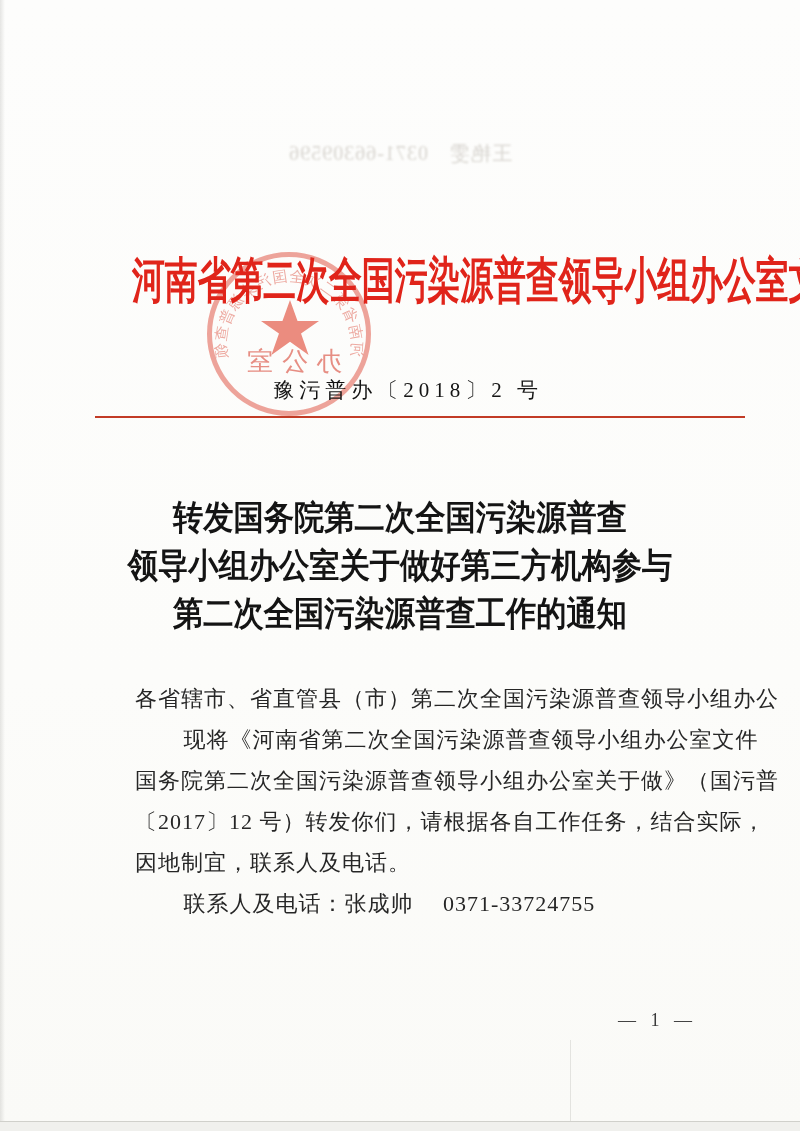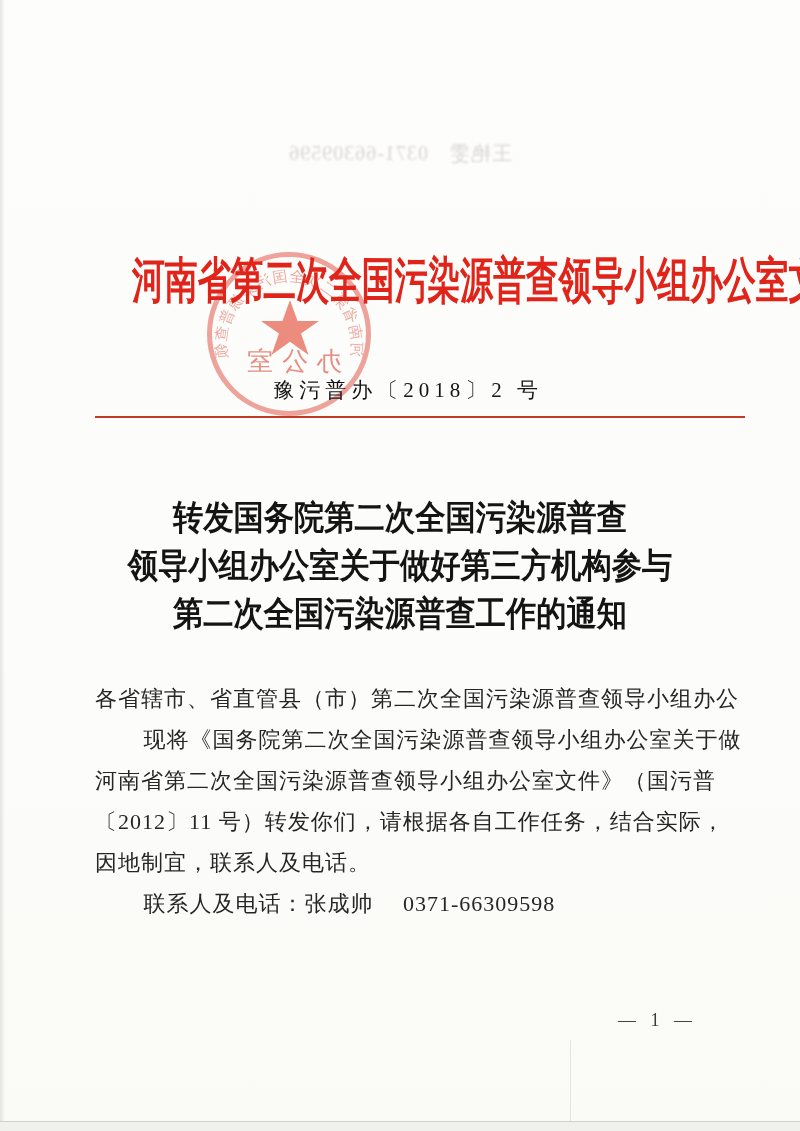--- a/index.html
+++ b/index.html
@@ -64,21 +64,21 @@
   .title{
     position:absolute;left:0;top:494px;width:800px;text-align:center;
     font-size:34px;font-weight:bold;color:#141414;line-height:48px;
     transform:scaleX(0.89);transform-origin:50% 50%;
   }
   
   .bodytext{
     position:absolute;left:95px;top:678px;width:645px;
     font-size:22px;color:#262626;letter-spacing:1px;
   }
-  .bodytext .bline{height:41px;line-height:41px;white-space:nowrap;}
+  .bodytext .bline{height:41px;line-height:41px;white-space:nowrap;margin-left:40px;}
   .bodytext .indent{text-indent:2.2em;}
   
   .pagenum{
     position:absolute;left:618px;top:1010px;width:100px;
     font-size:18px;color:#3a3a3a;letter-spacing:5px;white-space:nowrap;
   }
 </style>
 </head>
 <body>
 
@@ -110,23 +110,23 @@
   <div class="redrule"></div>
 
   <div class="title">
     <div>转发国务院第二次全国污染源普查</div>
     <div>领导小组办公室关于做好第三方机构参与</div>
     <div>第二次全国污染源普查工作的通知</div>
   </div>
 
   <div class="bodytext">
     <div class="bline">各省辖市、省直管县（市）第二次全国污染源普查领导小组办公</div>
-    <div class="bline indent">现将《国务院第二次全国污染源普查领导小组办公室关于做</div>
-    <div class="bline">河南省第二次全国污染源普查领导小组办公室文件》（国污普</div>
-    <div class="bline">〔2012〕11 号）转发你们，请根据各自工作任务，结合实际，</div>
+    <div class="bline indent">现将《河南省第二次全国污染源普查领导小组办公室文件</div>
+    <div class="bline">国务院第二次全国污染源普查领导小组办公室关于做》（国污普</div>
+    <div class="bline">〔2017〕12 号）转发你们，请根据各自工作任务，结合实际，</div>
     <div class="bline">因地制宜，联系人及电话。</div>
-    <div class="bline indent">联系人及电话：张成帅　 0371-66309598</div>
+    <div class="bline indent">联系人及电话：张成帅　 0371-33724755</div>
   </div>
 
   <div class="pagenum">— 1 —</div>
 
   <div class="edge-bottom"></div>
 </div>
 
 </body></html>

